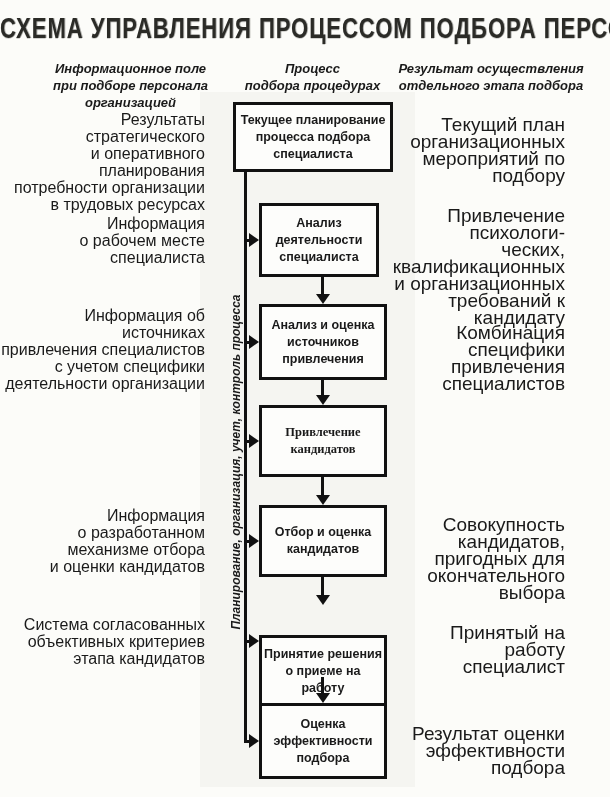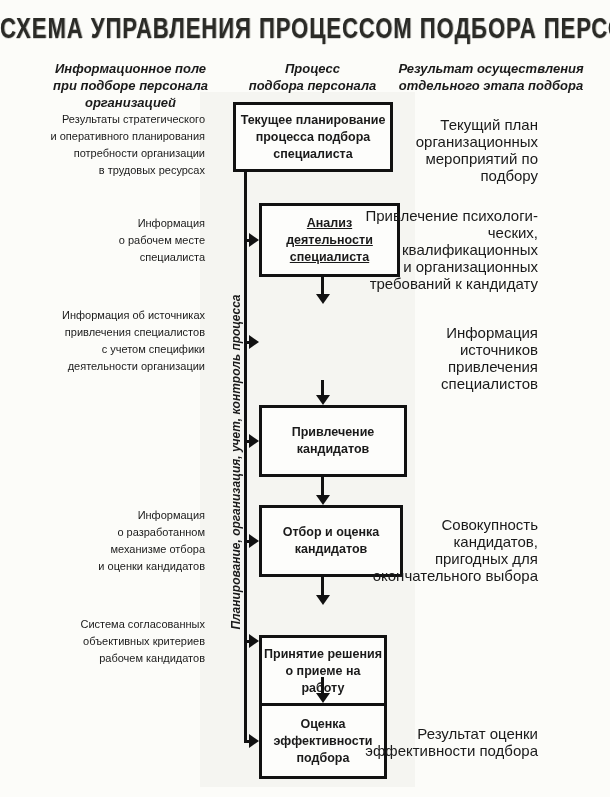--- a/index.html
+++ b/index.html
@@ -33,40 +33,40 @@
   .col-header{
     position:absolute;top:60px;
     font-weight:bold;font-style:italic;font-size:13px;line-height:17px;
     text-align:center;white-space:pre-line;
   }
   .h-left{left:28px;width:205px;}
   .h-mid{left:230px;width:165px;}
   .h-right{left:382px;width:218px;}
   .info-text{
     position:absolute;left:0;width:205px;
-    font-size:11px;line-height:17px;text-align:right;white-space:pre-line;
+    font-size:16px;line-height:17px;text-align:right;white-space:pre-line;
   }
   .result-text{
-    position:absolute;left:365px;width:173px;
-    font-size:15px;line-height:17px;text-align:right;white-space:pre-line;
+    position:absolute;left:392px;width:173px;
+    font-size:19px;line-height:17px;text-align:right;white-space:pre-line;
   }
   .stage-box{
     position:absolute;box-sizing:border-box;
     border:3px solid #111;background:#fdfdfb;
     display:flex;align-items:center;justify-content:center;
     text-align:center;
     font-weight:bold;font-size:12.5px;line-height:17px;
     white-space:pre-line;
     padding:2px;
   }
   .b1{left:233px;top:102px;width:160px;height:70px;}
-  .b2{left:259px;top:203px;width:141px;height:74px;text-decoration:underline;}
+  .b2{left:259px;top:203px;width:120px;height:74px;}
   .b3{left:259px;top:304px;width:128px;height:76px;}
-  .b4{left:259px;top:405px;width:148px;height:72px;}
-  .b5{left:259px;top:505px;width:144px;height:72px;}
+  .b4{left:259px;top:405px;width:128px;height:72px;font-family:Liberation Serif, serif;}
+  .b5{left:259px;top:505px;width:128px;height:72px;}
   .b6{left:259px;top:635px;width:128px;height:72px;}
   .b7{left:259px;top:703px;width:128px;height:76px;}
   
   .v-line{position:absolute;left:244px;top:171px;width:3px;height:572px;background:#111;}
   
   .axis-label{
     position:absolute;left:66px;top:455px;width:340px;height:14px;
     transform:rotate(-90deg);
     font-style:italic;font-weight:bold;font-size:12px;
     text-align:center;white-space:nowrap;
@@ -89,21 +89,21 @@
 
 <div class="page">
   <div class="scan-band"></div>
 
   <div class="title">СХЕМА УПРАВЛЕНИЯ ПРОЦЕССОМ ПОДБОРА ПЕРСОНАЛА</div>
 
   <div class="col-header h-left">Информационное поле
 при подборе персонала
 организацией</div>
   <div class="col-header h-mid">Процесс
-подбора персонала</div>
+подбора процедурах</div>
   <div class="col-header h-right">Результат осуществления
 отдельного этапа подбора</div>
 
   <div class="v-line"></div>
   <div class="axis-label">Планирование, организация, учет, контроль процесса</div>
 
   <div class="info-text" style="top:111px">Результаты стратегического
 и оперативного планирования
 потребности организации
 в трудовых ресурсах</div>
@@ -122,41 +122,46 @@
 специалиста</div>
   <div class="result-text" style="top:207px">Привлечение психологи-
 ческих, квалификационных
 и организационных
 требований к кандидату</div>
 
   <div class="info-text" style="top:307px">Информация об источниках
 привлечения специалистов
 с учетом специфики
 деятельности организации</div>
-  <div class="result-text" style="top:324px">Информация источников
+  <div class="stage-box b3">Анализ и оценка
+источников
+привлечения</div>
+  <div class="result-text" style="top:324px">Комбинация специфики
 привлечения специалистов</div>
 
   <div class="stage-box b4">Привлечение
 кандидатов</div>
 
   <div class="info-text" style="top:507px">Информация
 о разработанном
 механизме отбора
 и оценки кандидатов</div>
   <div class="stage-box b5">Отбор и оценка
 кандидатов</div>
   <div class="result-text" style="top:516px">Совокупность кандидатов,
 пригодных для
 окончательного выбора</div>
 
   <div class="info-text" style="top:616px">Система согласованных
 объективных критериев
-рабочем кандидатов</div>
+этапа кандидатов</div>
   <div class="stage-box b6">Принятие решения
 о приеме на работу</div>
+  <div class="result-text" style="top:624px">Принятый на работу
+специалист</div>
 
   <div class="stage-box b7">Оценка
 эффективности
 подбора</div>
   <div class="result-text" style="top:725px">Результат оценки
 эффективности подбора</div>
 
   <div class="branch" style="top:239px"></div>
   <div class="branch-head" style="top:233px"></div>
   <div class="branch" style="top:341px"></div>

